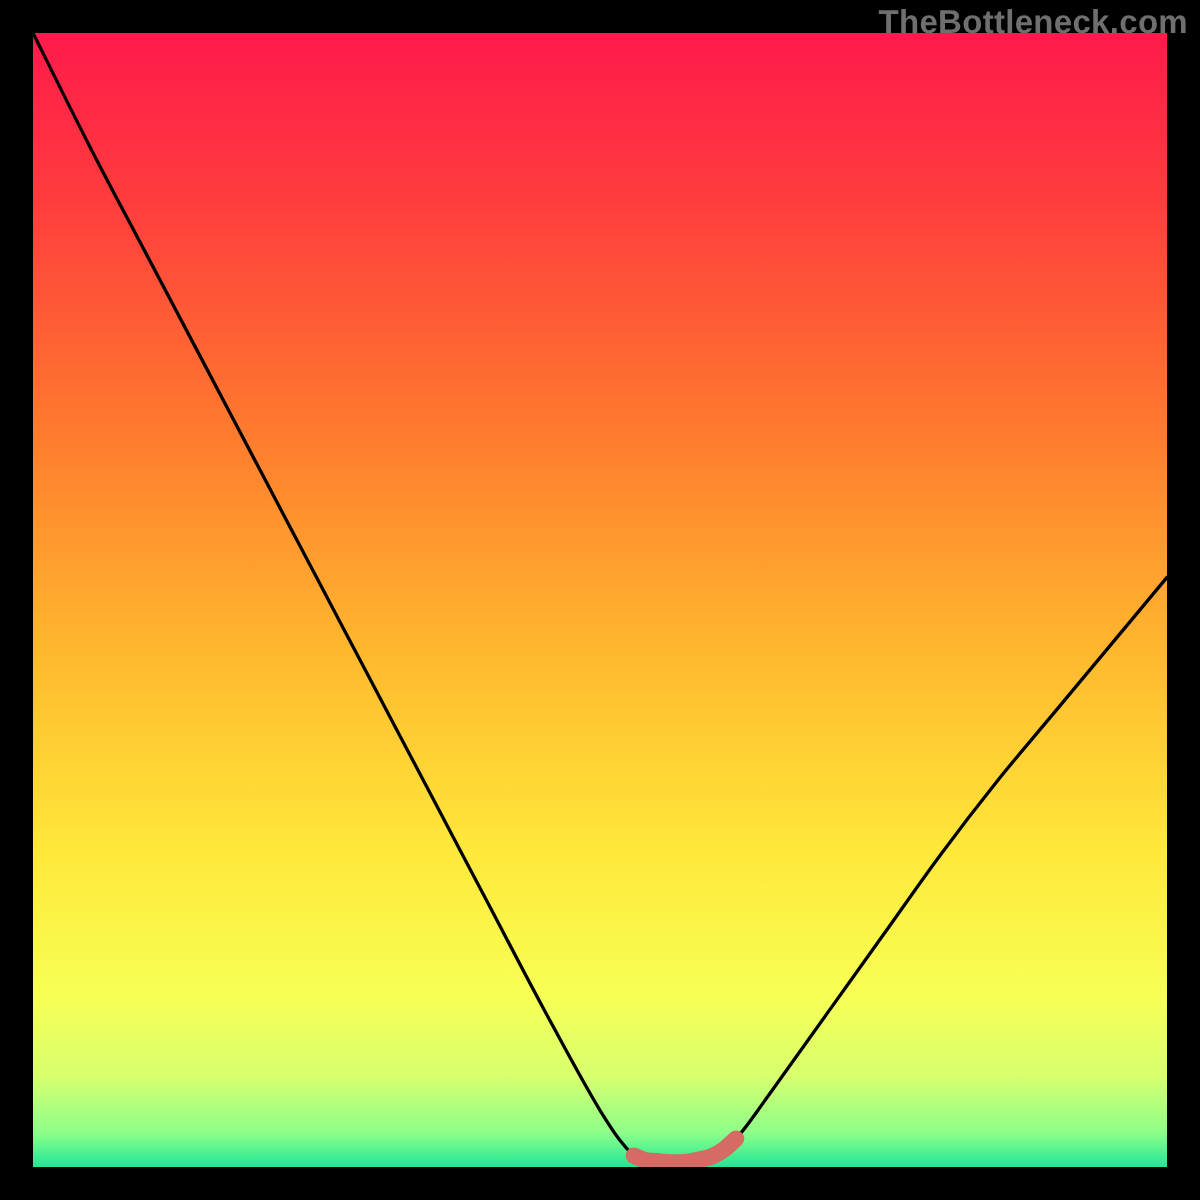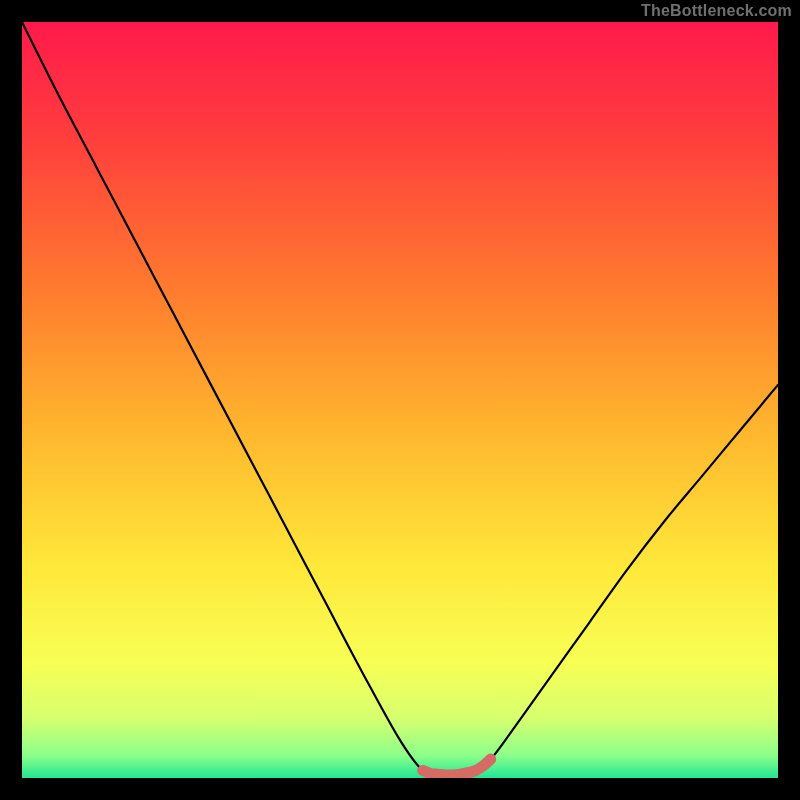--- a/index.html
+++ b/index.html
@@ -30,21 +30,21 @@
   .plot svg {
     display: block;
     width: 756px;
     height: 756px;
   }
   .watermark {
     position: absolute;
     top: 2px;
     right: 8px;
     color: #6f6f6f;
-    font-size: 16px;
+    font-size: 22px;
     font-weight: 600;
     letter-spacing: 0.2px;
     user-select: none;
   }
 </style>
 </head>
 <body>
 
 <div class="frame">
   <div class="plot">

